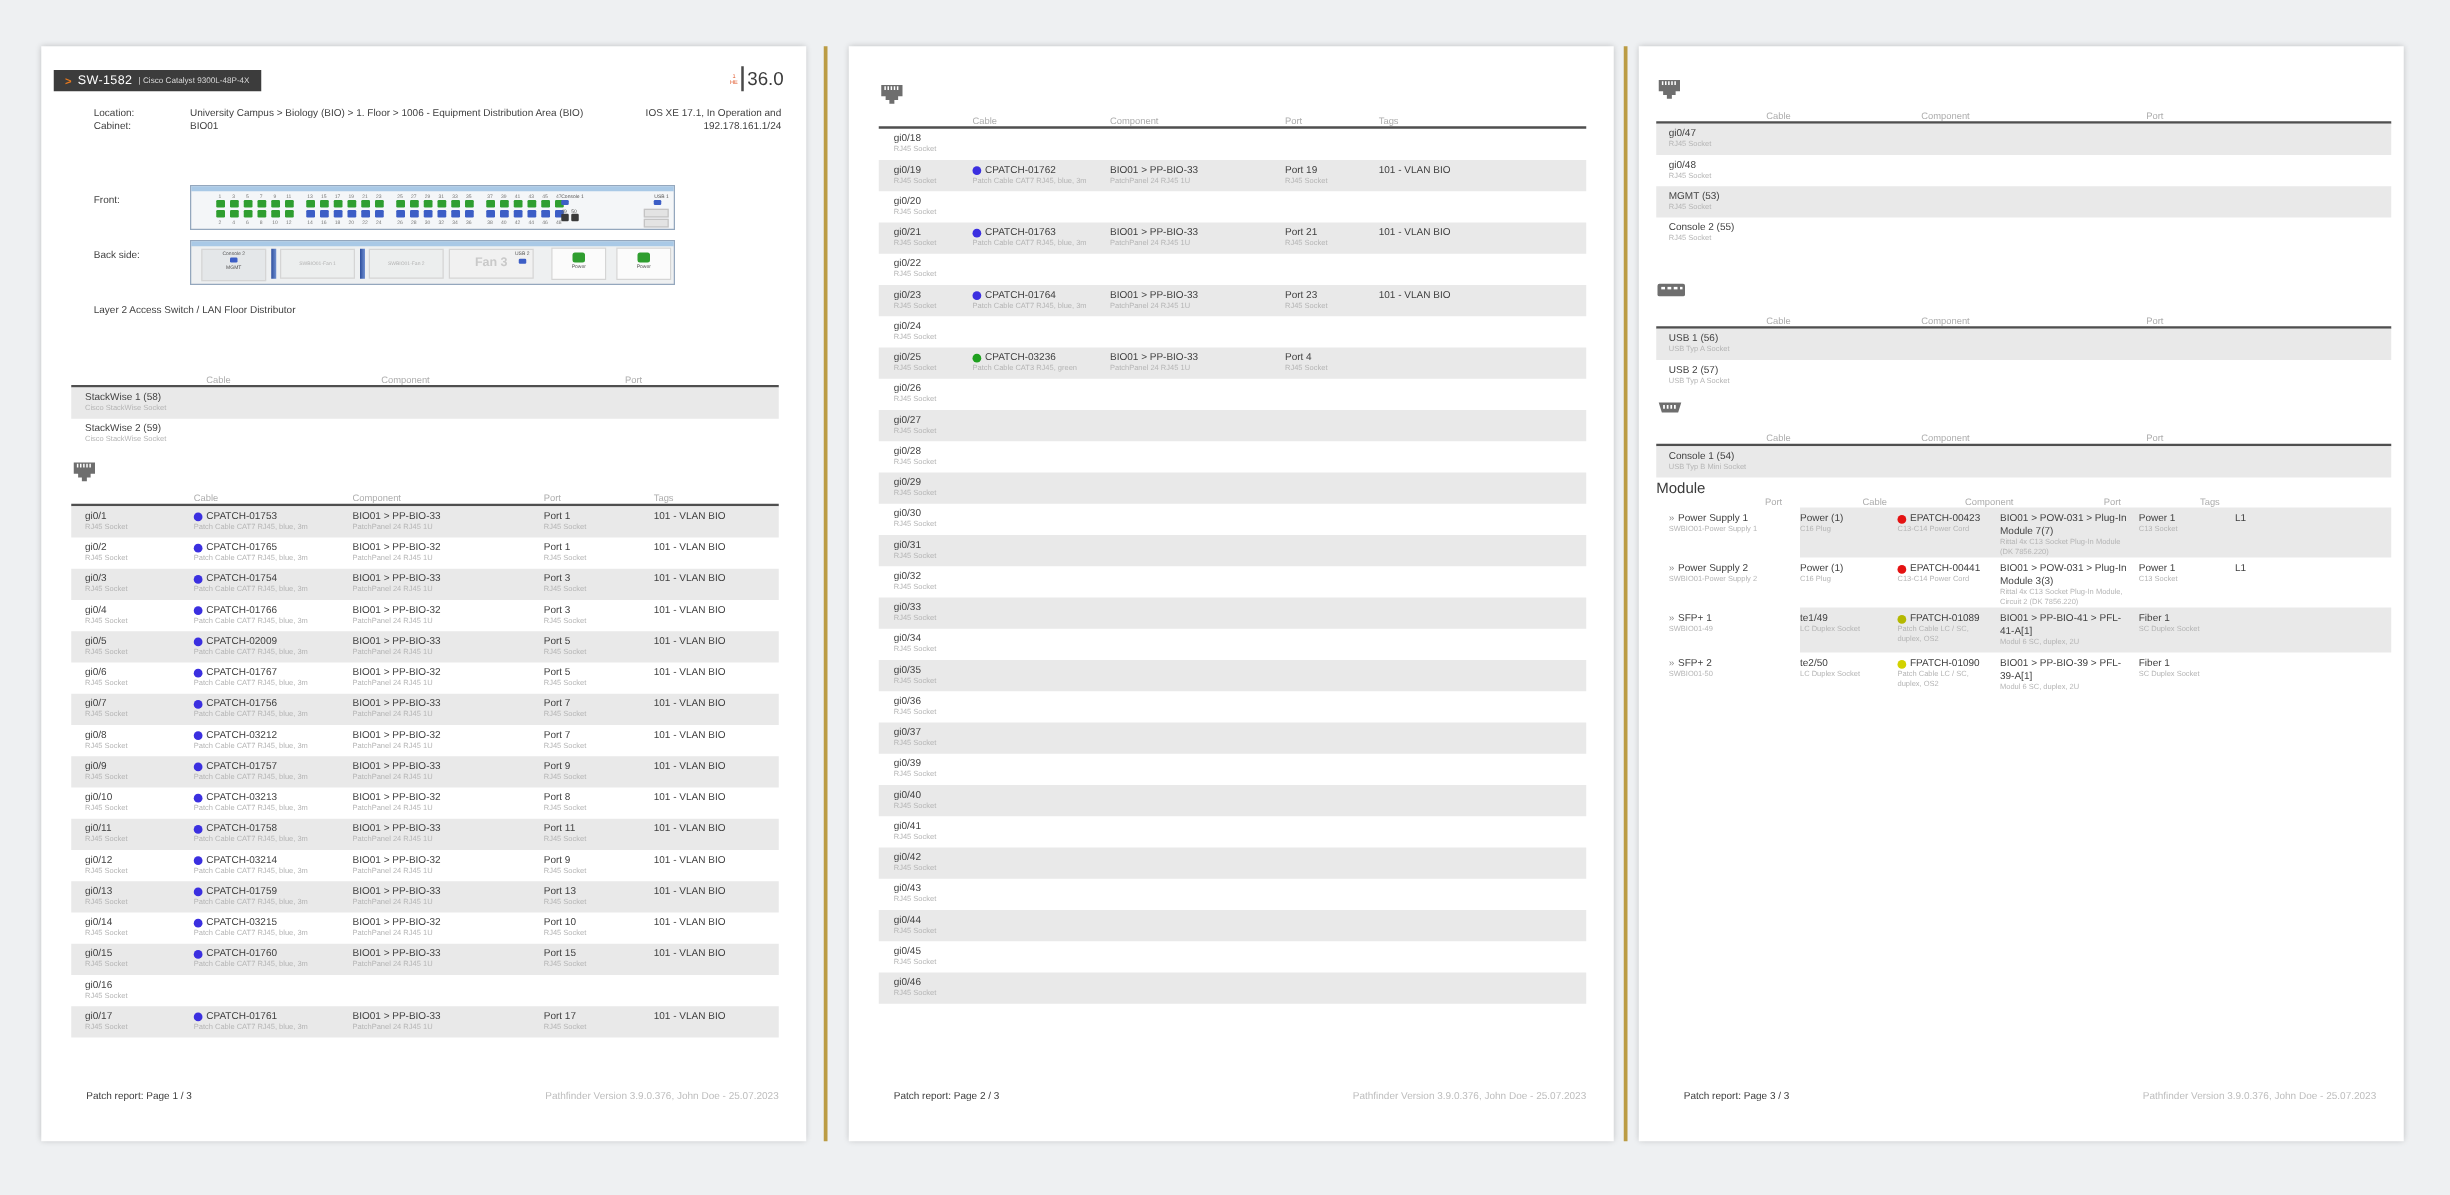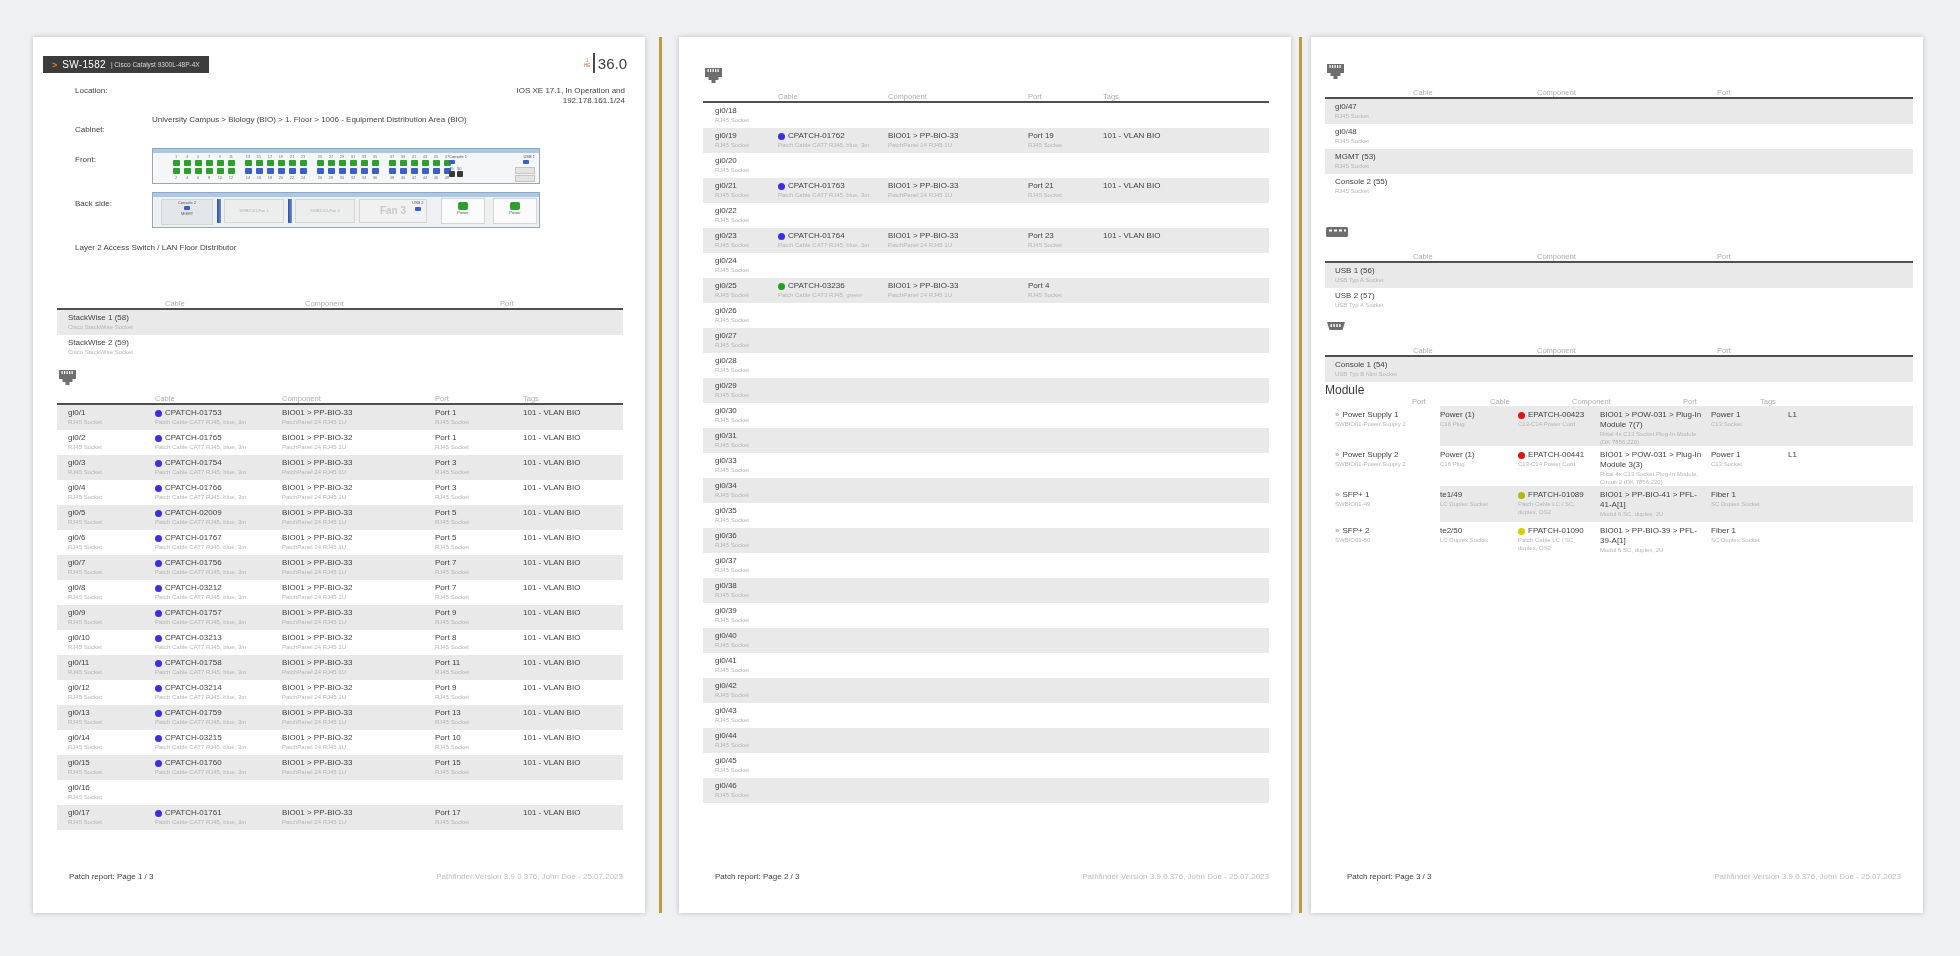--- a/index.html
+++ b/index.html
@@ -22,21 +22,21 @@
   .titlebar .devmodel{font-size:6.5px;color:#d9d9d9;}
   .he-indicator{position:absolute;top:16px;right:18px;display:flex;align-items:center;gap:3px;}
   .he-stack{display:flex;flex-direction:column;align-items:center;color:#e0572a;font-size:4.5px;line-height:5px;}
   .he-bar{width:1.5px;height:20px;background:#4a4a4a;}
   .he-value{font-size:15px;color:#3c3c3c;}
 
   
   .info{position:absolute;left:42px;top:49px;}
   .info .irow{display:flex;}
   .info .ilabel{width:77px;font-size:8px;color:#3f3f3f;line-height:10px;}
-  .info .ivalue{font-size:8px;color:#3f3f3f;line-height:10px;white-space:nowrap;margin-top:29px;}
+  .info .ivalue{font-size:8px;color:#3f3f3f;line-height:10px;white-space:nowrap;}
   .status-block{position:absolute;right:20px;top:49px;text-align:right;font-size:8px;line-height:10px;color:#3f3f3f;}
   .panel-label{position:absolute;left:42px;font-size:8px;color:#3f3f3f;}
   .role-text{position:absolute;left:42px;top:206px;font-size:8px;color:#3f3f3f;}
 
   
   .switch-graphic{position:absolute;left:119px;width:388px;height:36px;border:1px solid #94a7bd;background:#f4f6f8;box-sizing:border-box;}
   .switch-topstrip{position:absolute;left:0;top:0;right:0;height:4px;background:#a9c9e6;}
   .port-groups{position:absolute;left:18px;top:5px;display:flex;gap:7px;}
   .port-group{display:flex;gap:1px;}
   .port-col{width:10px;display:flex;flex-direction:column;align-items:center;}
@@ -1212,20 +1212,44 @@
               <div class="main"></div>
               <div class="sub"></div>
             </div>
             <div class="cell">
               <div class="main"></div>
               <div class="sub"></div>
             </div>
           </div>
           <div class="trow">
             <div class="cell">
+              <div class="main">gi0/32</div>
+              <div class="sub">RJ45 Socket</div>
+            </div>
+            <div class="cell">
+              <div class="cable-line main">
+                <span></span>
+              </div>
+              <div class="sub"></div>
+            </div>
+            <div class="cell">
+              <div class="main"></div>
+              <div class="sub"></div>
+            </div>
+            <div class="cell">
+              <div class="main"></div>
+              <div class="sub"></div>
+            </div>
+            <div class="cell">
+              <div class="main"></div>
+              <div class="sub"></div>
+            </div>
+          </div>
+          <div class="trow">
+            <div class="cell">
               <div class="main">gi0/33</div>
               <div class="sub">RJ45 Socket</div>
             </div>
             <div class="cell">
               <div class="cable-line main">
                 <span></span>
               </div>
               <div class="sub"></div>
             </div>
             <div class="cell">
@@ -1309,44 +1333,20 @@
               <div class="sub"></div>
             </div>
             <div class="cell">
               <div class="main"></div>
               <div class="sub"></div>
             </div>
           </div>
           <div class="trow">
             <div class="cell">
               <div class="main">gi0/37</div>
-              <div class="sub">RJ45 Socket</div>
-            </div>
-            <div class="cell">
-              <div class="cable-line main">
-                <span></span>
-              </div>
-              <div class="sub"></div>
-            </div>
-            <div class="cell">
-              <div class="main"></div>
-              <div class="sub"></div>
-            </div>
-            <div class="cell">
-              <div class="main"></div>
-              <div class="sub"></div>
-            </div>
-            <div class="cell">
-              <div class="main"></div>
-              <div class="sub"></div>
-            </div>
-          </div>
-          <div class="trow">
-            <div class="cell">
-              <div class="main">gi0/38</div>
               <div class="sub">RJ45 Socket</div>
             </div>
             <div class="cell">
               <div class="cable-line main">
                 <span></span>
               </div>
               <div class="sub"></div>
             </div>
             <div class="cell">
               <div class="main"></div>

